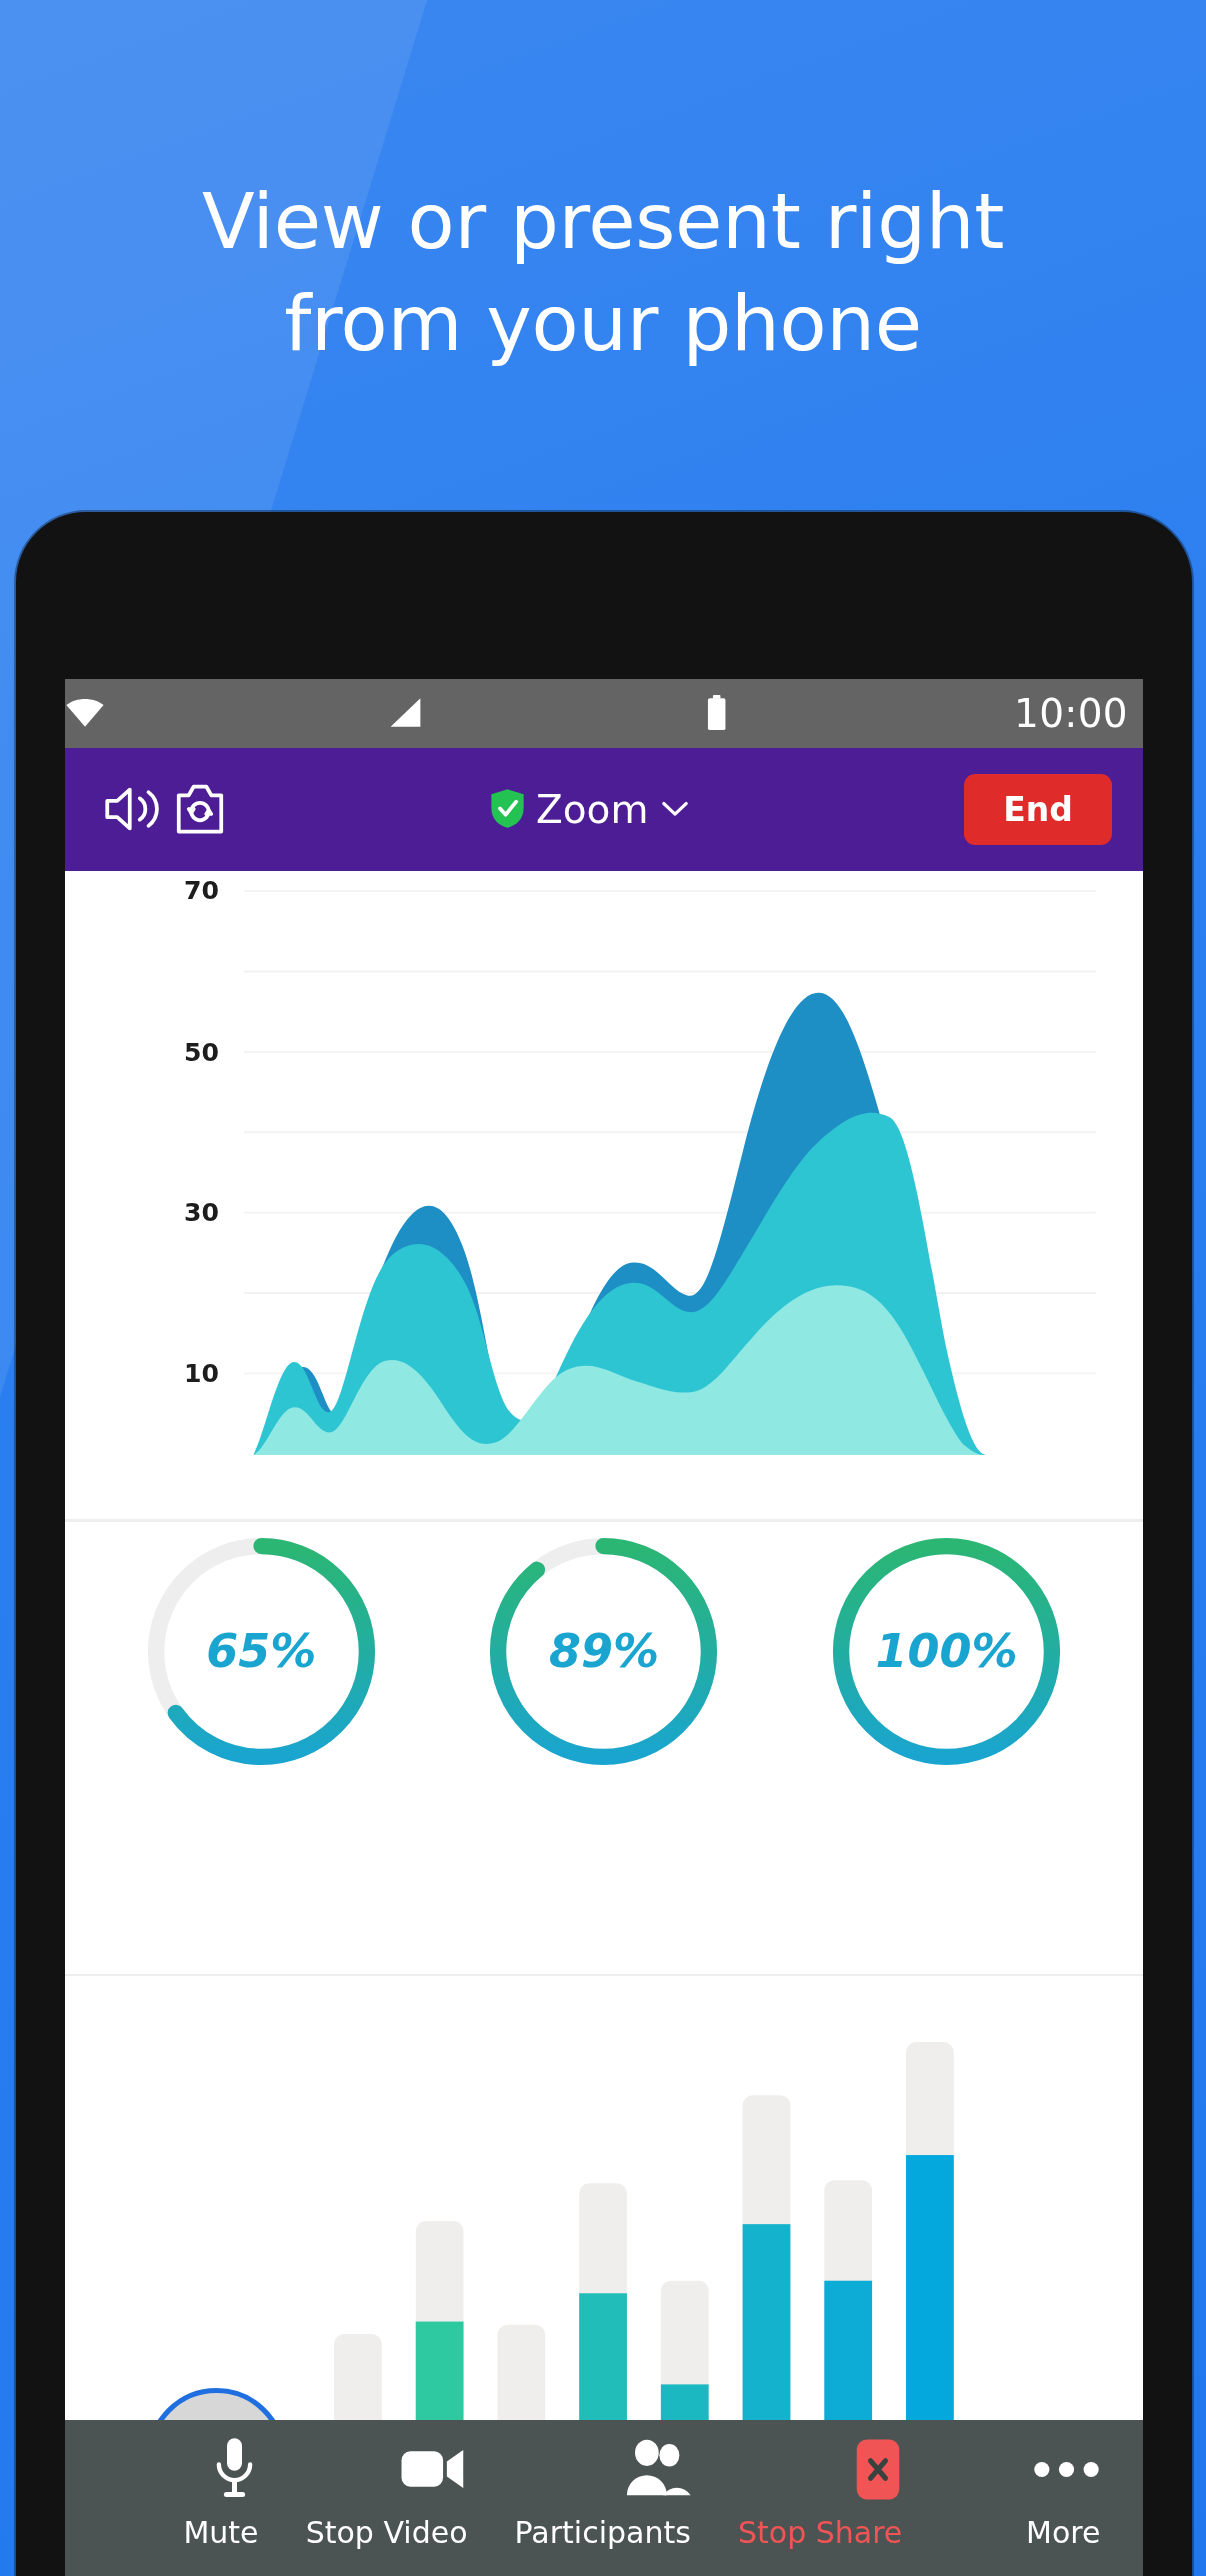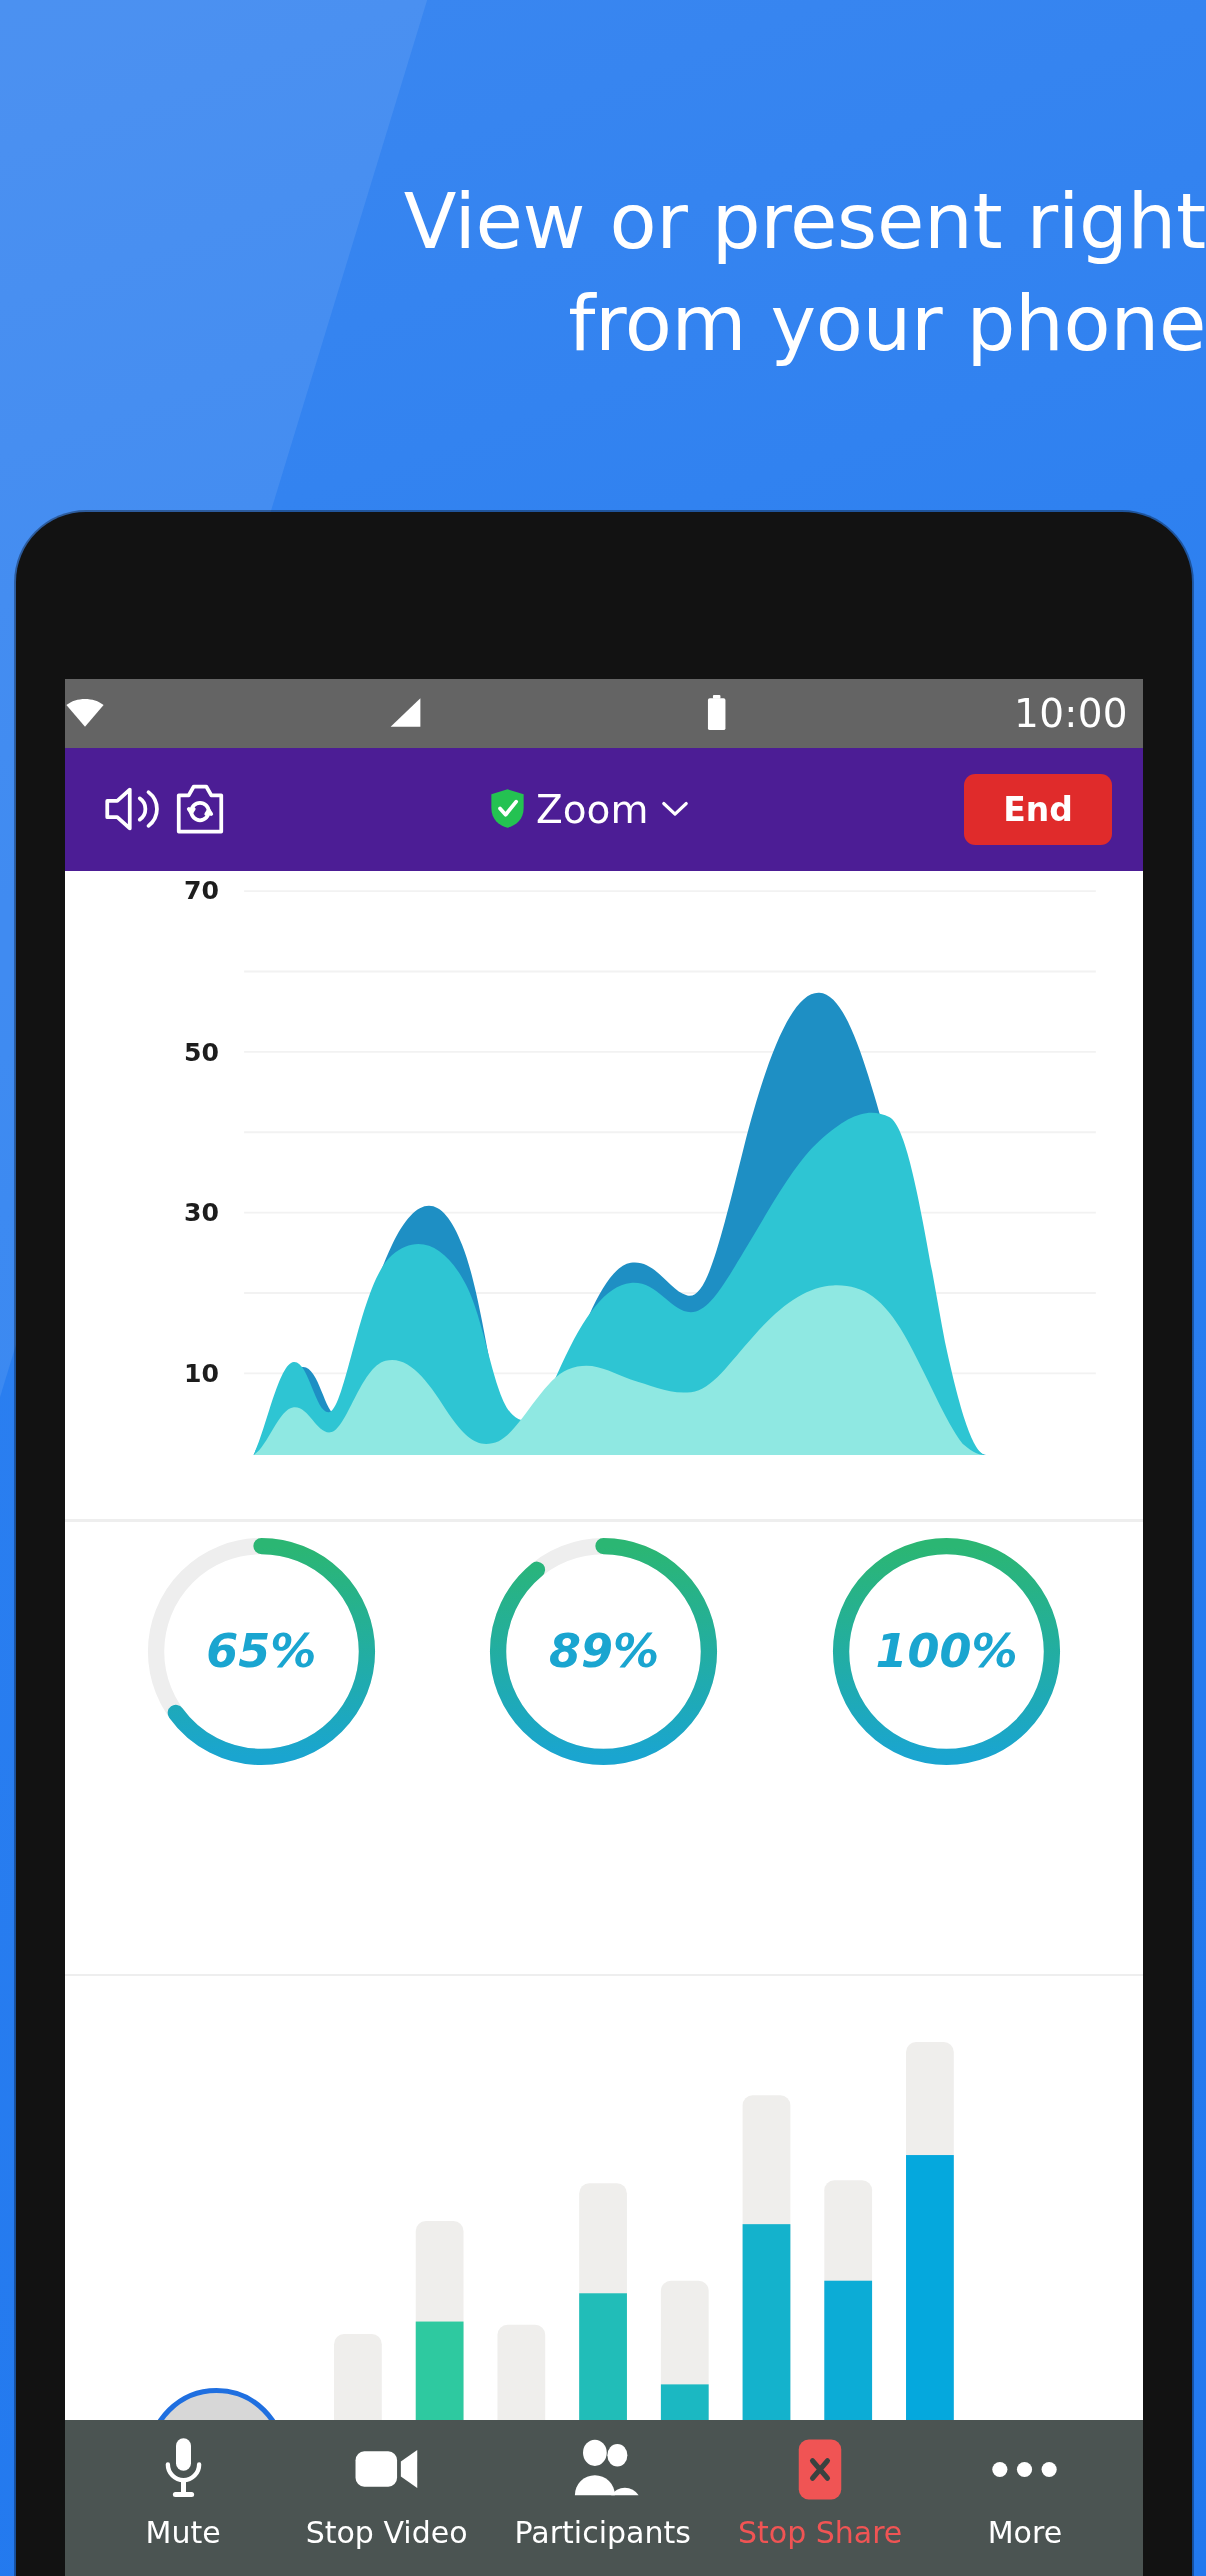--- a/index.html
+++ b/index.html
@@ -29,21 +29,21 @@
     width:741px; height:1885px;
     background: rgba(255,255,255,0.085);
     transform: skewX(-17deg);
     transform-origin: top left;
   }
 
   
   .headline {
     position:absolute;
     left:0; right:0; top:171px;
-    text-align:right;
+    text-align:center;
     color:#ffffff;
     font-size:77px;
     line-height:1.32;
     font-weight:400;
     letter-spacing:-0.3px;
     white-space:pre-line;
     font-family:"DejaVu Sans", sans-serif;
   }
 
   
@@ -219,21 +219,21 @@
     left:0; right:0; bottom:0;
     height:156px;
     background:#4b5452;
     display:flex;
     align-items:center;
     justify-content:space-around;
     padding:0 19px 11.3px;
     z-index:8;
   }
   .bb-item {
-    display:flex; flex-direction:column; align-items:center;
+    display:flex; flex-direction:column; align-items:flex-end;
     gap:11.3px; min-width:151px; cursor:pointer;
   }
   .bb-icon-wrap { height:69px; display:flex; align-items:center; justify-content:center; }
   .bb-label {
     color:#ffffff; font-size:30px; font-weight:400;
     font-family:"DejaVu Sans", sans-serif; white-space:nowrap;
   }
   .bb-label.danger { color:#f05454; }
 </style>
 </head>

